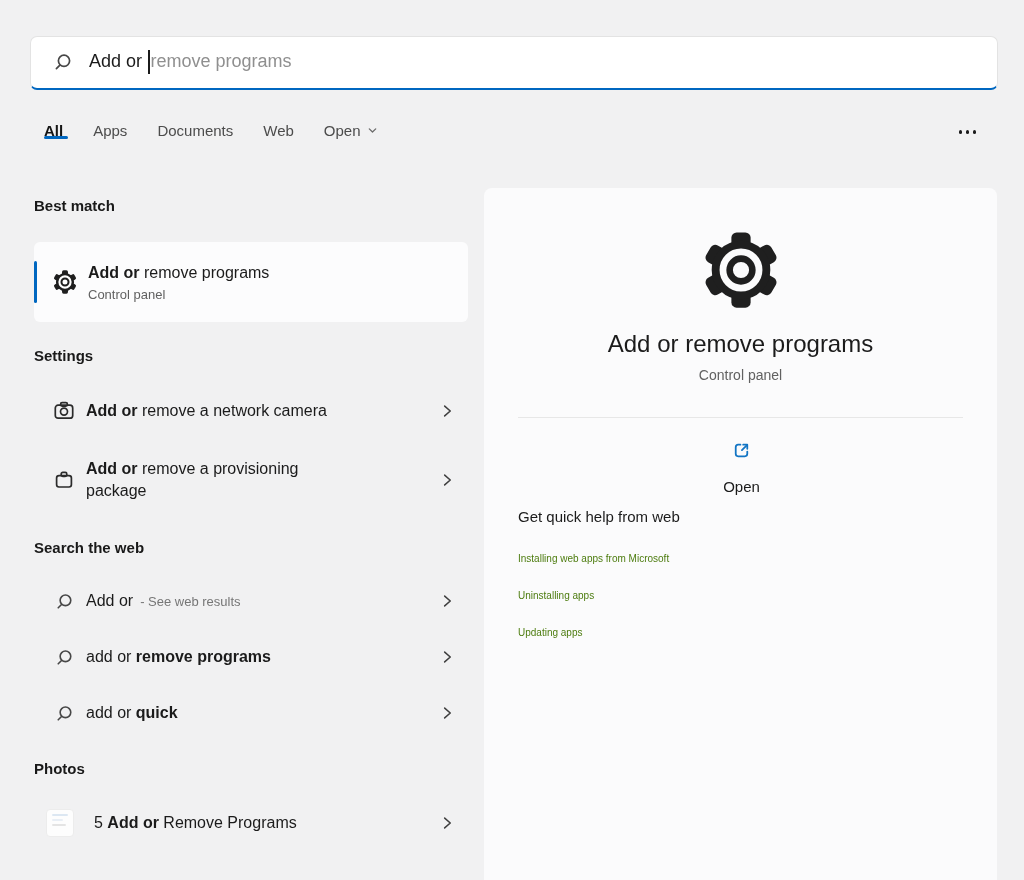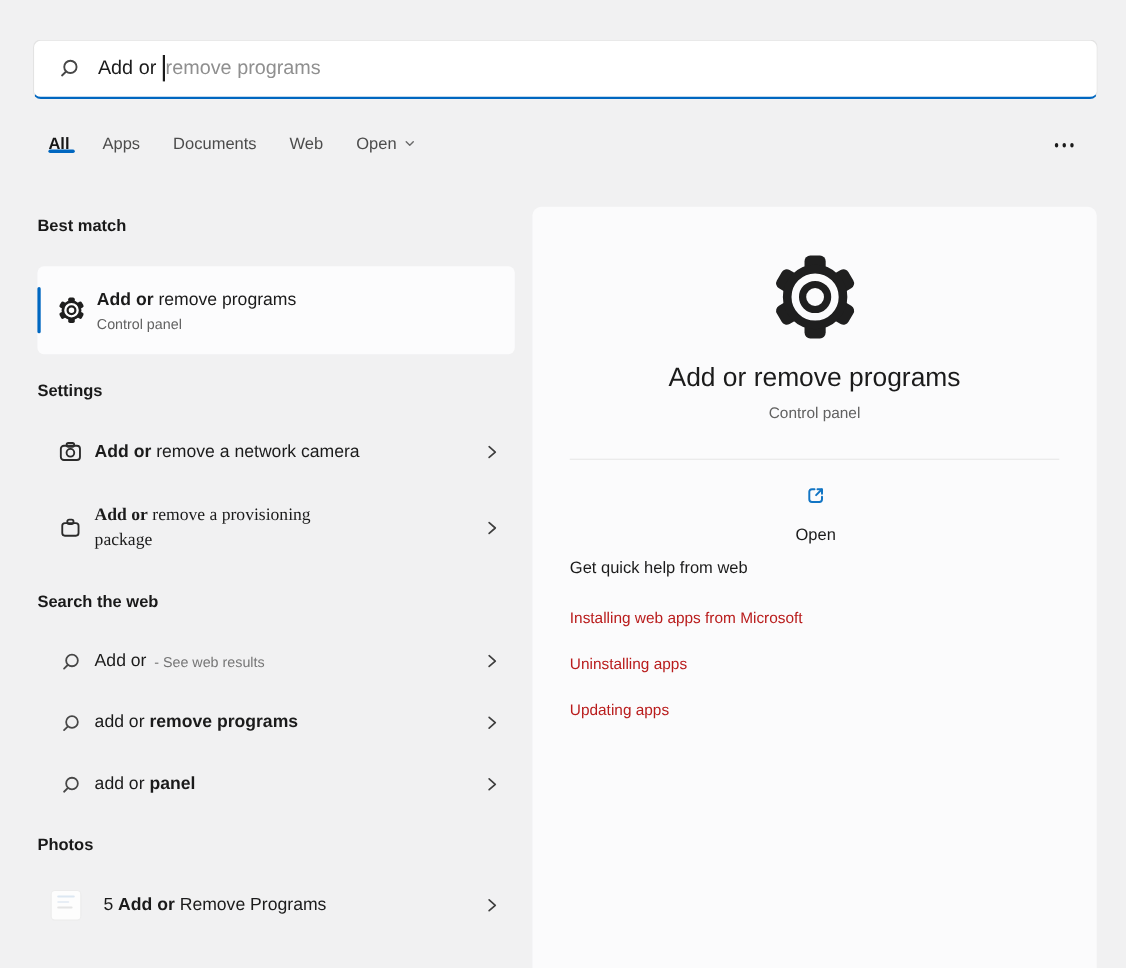--- a/index.html
+++ b/index.html
@@ -44,21 +44,21 @@
   .best-item .txt { margin-left:10px; }
   .item-title { font-size:16px; color:#1b1b1b; line-height:21px; }
   .item-title b { font-weight:bold; }
   .item-sub { font-size:13px; color:#616161; margin-top:4px; }
 
   .row { display:flex; align-items:center; padding-left:18px; padding-right:14px; cursor:default; }
   .row .ic { width:24px; display:flex; justify-content:center; flex:none; }
   .row .txt { margin-left:10px; font-size:16px; line-height:22px; }
   .row .chev { margin-left:auto; display:flex; }
   .row-camera { margin-top:18px; height:54px; }
-  .row-package { margin-top:8px; height:68px;font-family:Liberation Serif, serif; }
+  .row-package { margin-top:8px; height:68px; }
   .row-package .txt { max-width:250px; }
   .row-web { height:56px; }
   .row-web1 { margin-top:15px; }
   .web-note { font-size:13px; color:#767676; margin-left:7px; }
   .row-photo { margin-top:16px; height:56px; padding-left:12px; }
   .thumb { width:28px; height:28px; border-radius:4px; background:#fdfdfd; border:1px solid #ececec; flex:none; padding:4px 5px; display:flex; flex-direction:column; gap:3px; }
   .thumb i { height:2px; border-radius:1px; background:#dce7f2; display:block; }
   .thumb i:nth-child(2){ background:#e8eef5; width:70%; }
   .thumb i:nth-child(3){ background:#e4e4e4; width:85%; }
   .row-photo .txt { margin-left:20px; }
@@ -69,21 +69,21 @@
     background:#fbfbfc; border-radius:8px 8px 0 0; padding:0 34px;
   }
   .preview .hero { display:flex; flex-direction:column; align-items:center; }
   .hero .gear-big { margin-top:40px; }
   .p-title { margin-top:18px; font-size:24px; color:#1b1b1b; }
   .p-sub { margin-top:9px; font-size:14px; color:#616161; }
   .divider { margin-top:34px; height:1px; background:#e7e7e7; width:100%; }
   .open-row { margin-top:22px; height:36px; display:flex; align-items:center; gap:17px; padding-left:2px; cursor:default;flex-direction:column; }
   .open-row .lbl { font-size:15px; color:#1b1b1b; }
   .help-h { margin-top:32px; font-size:15px; color:#1b1b1b; }
-  .help-link { margin-top:28px; font-size:14px; color:#b91c1c; cursor:default; }
+  .help-link { margin-top:28px; font-size:10px; color:#4d7c0f; cursor:default; }
   .help-link + .help-link { margin-top:26px; }
 
   svg { display:block; }
 </style>
 </head>
 <body>
 
 <div class="search-bar">
   <span class="mag">
     <svg width="20" height="20" viewBox="0 0 20 20" fill="none" stroke="#474747" stroke-width="1.7" stroke-linecap="round">
@@ -219,21 +219,21 @@
     </span>
   </div>
 
   <div class="row row-web">
     <span class="ic">
       <svg width="19" height="19" viewBox="0 0 20 20" fill="none" stroke="#474747" stroke-width="1.7" stroke-linecap="round">
           <circle cx="11" cy="8.8" r="5.6"></circle>
           <line x1="6.9" y1="13.2" x2="3.4" y2="16.6"></line>
         </svg>
     </span>
-    <span class="txt"><span class="t">add or </span><b class="t">panel</b></span>
+    <span class="txt"><span class="t">add or </span><b class="t">quick</b></span>
     <span class="chev">
       <svg width="14" height="14" viewBox="0 0 12 12" fill="none" stroke="#3e3e3e" stroke-width="1.3" stroke-linecap="round" stroke-linejoin="round">
           <path d="M4 1.8 L8.8 6 L4 10.2"></path>
         </svg>
     </span>
   </div>
 
   <div class="sec-h photos">Photos</div>
 
   <div class="row row-photo">

